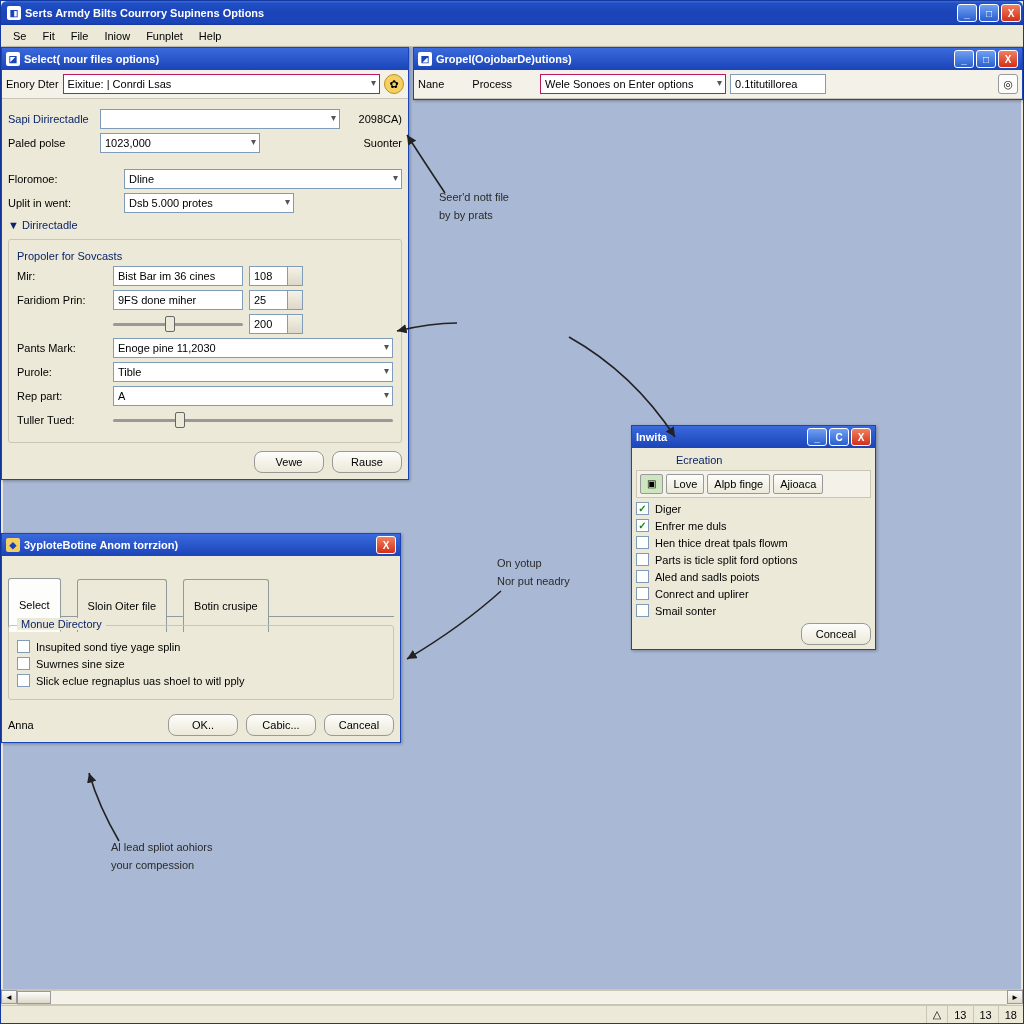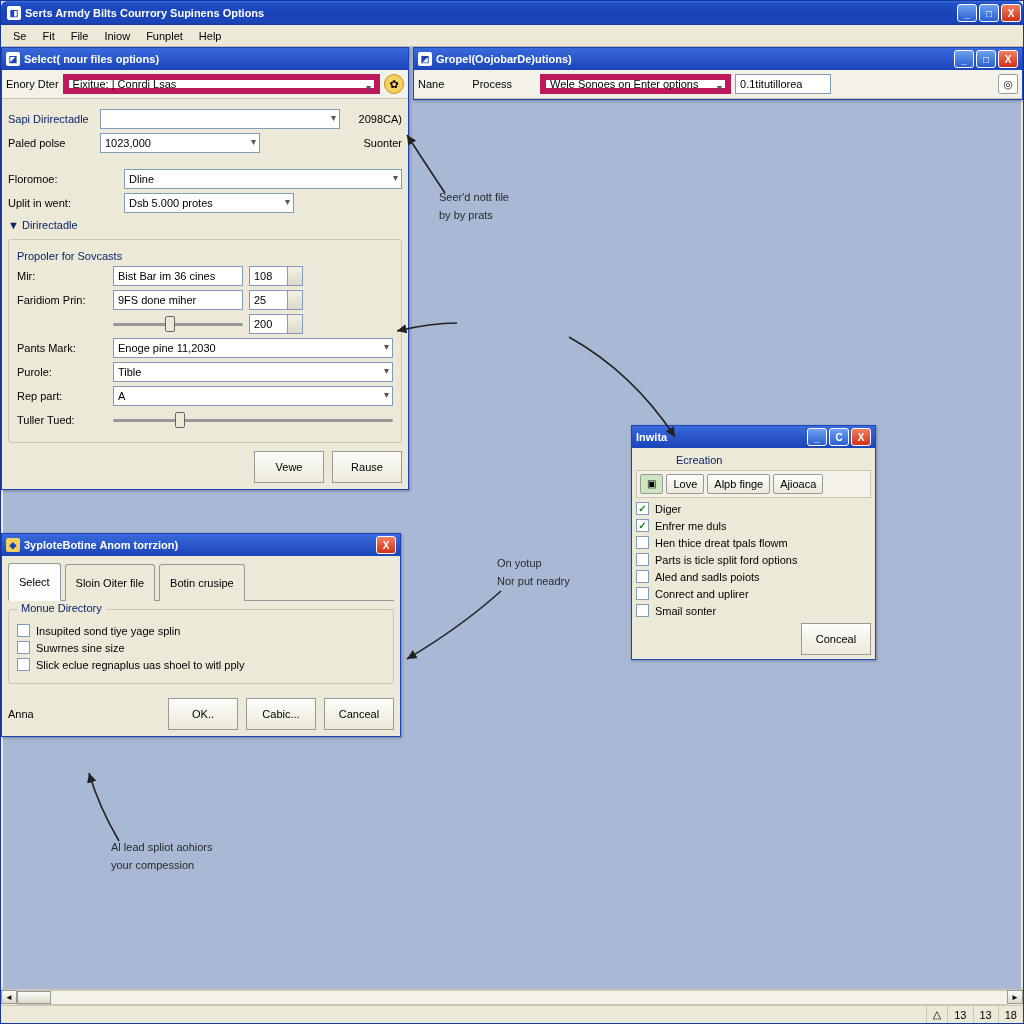--- a/index.html
+++ b/index.html
@@ -20,21 +20,21 @@
 
   
   .panel{position:absolute;background:#ece9d8;border:1px solid #1a44b8;box-shadow:1px 1px 3px rgba(0,0,0,.3);}
   .panel-title{height:22px;background:linear-gradient(#3a6add,#1a44b8);color:#fff;font-weight:bold;display:flex;align-items:center;padding:0 4px;}
   .panel-title .spacer{flex:1;}
   .panel-body{padding:6px;background:#ece9d8;}
 
   
   .toolbar{display:flex;align-items:center;gap:4px;padding:4px;background:#f4f2e8;border-bottom:1px solid #cac6b6;}
   .tool-label{white-space:nowrap;}
-  .tool-combo{flex:1;height:20px;border:6px solid #be185d;background:#fff;display:flex;align-items:center;padding:0 16px 0 4px;position:relative;min-width:60px;}
+  .tool-combo{flex:1;height:20px;border:1px solid #be185d;background:#fff;display:flex;align-items:center;padding:0 16px 0 4px;position:relative;min-width:60px;}
   .tool-combo::after{content:"▾";position:absolute;right:3px;top:2px;color:#555;font-size:10px;}
   .tool-icon{width:20px;height:20px;border-radius:10px;display:inline-flex;align-items:center;justify-content:center;font-size:11px;}
 
   
   .row{display:flex;align-items:center;margin:4px 0;gap:6px;}
   .row label{width:86px;white-space:nowrap;}
   .field{height:20px;border:1px solid #7f9db9;background:#fff;padding:0 4px;display:flex;align-items:center;flex:1;position:relative;}
   .combo::after{content:"▾";position:absolute;right:3px;top:2px;color:#555;font-size:10px;}
   .combo{padding-right:16px;}
   .spin{width:54px;flex:none;padding-right:14px;}
@@ -44,30 +44,30 @@
   .slider .track{height:3px;background:#999;flex:1;position:relative;border-radius:2px;}
   .slider .thumb{width:10px;height:16px;background:#ece9d8;border:1px solid #666;border-radius:2px;position:absolute;top:-7px;}
 
   
   .group{border:1px solid #cac6b6;border-radius:3px;margin:8px 0;padding:10px 8px 8px;position:relative;}
   .group-title{position:absolute;top:-8px;left:8px;background:#ece9d8;padding:0 4px;color:#0a246a;font-size:11px;}
   .subtitle{color:#0a246a;margin-bottom:4px;}
   .disclosure{color:#0a246a;cursor:pointer;margin-top:6px;}
 
   
-  .btn{height:32px;min-width:70px;background:linear-gradient(#fdfdfb,#ece9d8);border:1px solid #999;border-radius:0;padding:0 10px;display:inline-flex;align-items:center;justify-content:center;cursor:pointer;}
+  .btn{height:22px;min-width:70px;background:linear-gradient(#fdfdfb,#ece9d8);border:1px solid #999;border-radius:8px;padding:0 10px;display:inline-flex;align-items:center;justify-content:center;cursor:pointer;}
   .btn-row{display:flex;justify-content:flex-end;gap:8px;margin-top:6px;}
 
   
   .chk{display:flex;align-items:center;gap:6px;margin:4px 0;cursor:pointer;}
   .chk-box{width:13px;height:13px;border:1px solid #7f9db9;background:#fff;display:inline-flex;align-items:center;justify-content:center;font-size:10px;color:#1a7f1a;font-weight:bold;}
 
   
   .tabs{display:flex;align-items:flex-end;border-bottom:1px solid #919b9c;margin-bottom:6px;}
-  .tab{padding:12px 10px;border:1px solid #919b9c;border-bottom:none;background:#ece9d8;margin-right:4px;border-radius:3px 3px 0 0;position:relative;top:1px;cursor:pointer;}
+  .tab{padding:20px 10px;border:1px solid #919b9c;border-bottom:none;background:#ece9d8;margin-right:16px;border-radius:3px 3px 0 0;position:relative;top:16px;cursor:pointer;}
   .tab.active{background:#fdfdfb;border-bottom:1px solid #fdfdfb;}
 
   
   #inwita .panel-body{padding:4px;}
   #inwita .tool-row{display:flex;gap:3px;padding:3px;background:#f4f2e8;border:1px solid #cac6b6;margin-bottom:4px;}
   #inwita .tab-btn{padding:3px 6px;border:1px solid #999;background:linear-gradient(#fdfdfb,#ece9d8);border-radius:2px;cursor:pointer;font-size:10px;}
 
   
   .annot{position:absolute;font-size:14px;color:#2a2a2a;pointer-events:none;line-height:1.3;}
   .arrow{position:absolute;pointer-events:none;}

